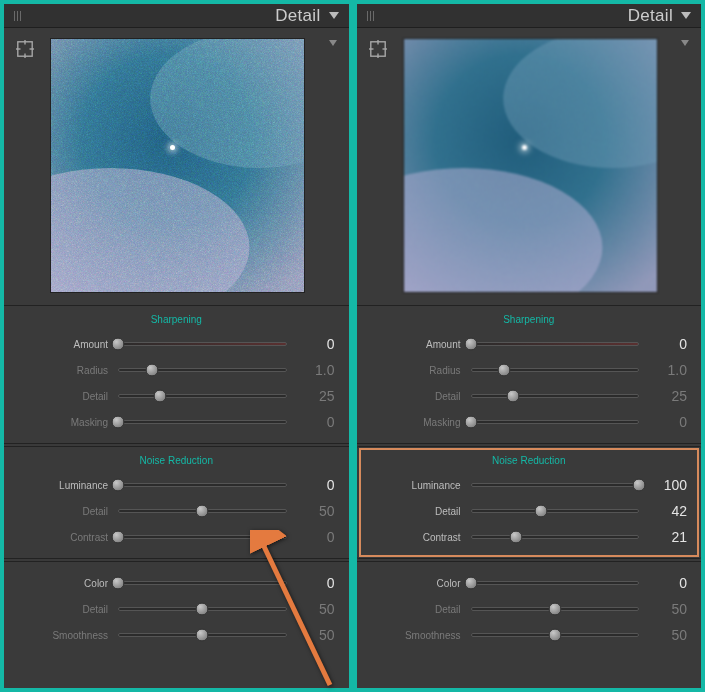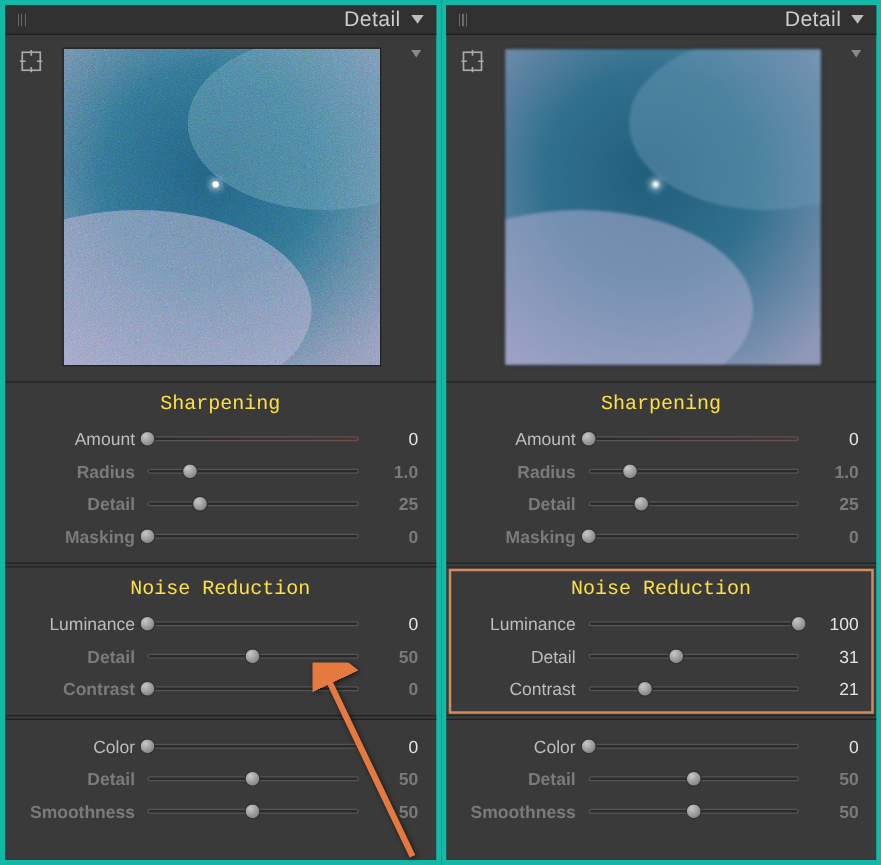--- a/index.html
+++ b/index.html
@@ -13,24 +13,24 @@
   .preview-wrap { padding: 10px 12px; display: flex; gap: 10px; align-items: flex-start; }
   .target-icon { width: 18px; height: 18px; margin-top: 2px; position: relative; }
   .target-icon svg { width: 18px; height: 18px; stroke: #aaa; fill: none; stroke-width: 1.5; }
   .preview { width: 255px; height: 255px; border: 1px solid #222; margin-left: 6px; position: relative; overflow: hidden; }
   .sky { position: absolute; inset: 0; }
   .noise { position: absolute; inset: 0; opacity: .55; mix-blend-mode: overlay; }
   .star { position: absolute; width: 5px; height: 5px; background: #fff; border-radius: 50%; box-shadow: 0 0 6px 2px rgba(255,255,255,.7); }
   .preview-menu { margin-left: auto; margin-top: 2px; }
   .section { border-top: 1px solid #222; border-bottom: 1px solid #222; padding: 8px 14px 8px 14px; margin-top: 2px; }
   .section.highlight { outline: 2px solid #d68a5c; outline-offset: -4px; border-radius: 2px; }
-  .sec-title { color: #fde047; text-align: center; font-size: 16px; margin-bottom: 6px; font-family: Liberation Mono, monospace; }
+  .sec-title { color: #14b8a6; text-align: center; font-size: 10px; margin-bottom: 6px; }
   .row { display: flex; align-items: center; height: 26px; gap: 10px; }
-  .row.dimmed .lbl, .row.dimmed .val { color: #7a7a7a; font-weight: bold; }
-  .lbl { width: 90px; text-align: right; color: #bdbdbd; font-size: 14px; }
+  .row.dimmed .lbl, .row.dimmed .val { color: #7a7a7a; }
+  .lbl { width: 90px; text-align: right; color: #bdbdbd; font-size: 10px; }
   .track-wrap { flex: 1; position: relative; height: 20px; display: flex; align-items: center; }
   .track { height: 4px; width: 100%; background: #2b2b2b; border: 1px solid #555; border-radius: 2px; }
   .track.red { background: linear-gradient(90deg,#2b2b2b 0%,#5a3030 100%); }
   .knob { position: absolute; top: 50%; transform: translate(-50%,-50%); width: 13px; height: 13px; background: radial-gradient(circle at 35% 30%, #c8c8c8, #6e6e6e); border-radius: 50%; border: 1px solid #333; }
   .val { width: 38px; text-align: right; color: #e4e4e4; font-size: 14px; }
   .arrow { position: absolute; pointer-events: none; }
   .svg-arrow { filter: drop-shadow(1px 1px 2px rgba(0,0,0,.6)); }
 </style>
 </head>
 <body>
@@ -258,21 +258,21 @@
       <div class="knob" style="left:100%"></div>
     </div>
     <span class="val">100</span>
   </div>
   <div class="row">
     <span class="lbl">Detail</span>
     <div class="track-wrap">
       <div class="track"></div>
       <div class="knob" style="left:42%"></div>
     </div>
-    <span class="val">31</span>
+    <span class="val">42</span>
   </div>
   <div class="row">
     <span class="lbl">Contrast</span>
     <div class="track-wrap">
       <div class="track"></div>
       <div class="knob" style="left:27%"></div>
     </div>
     <span class="val">21</span>
   </div>
     </div>

